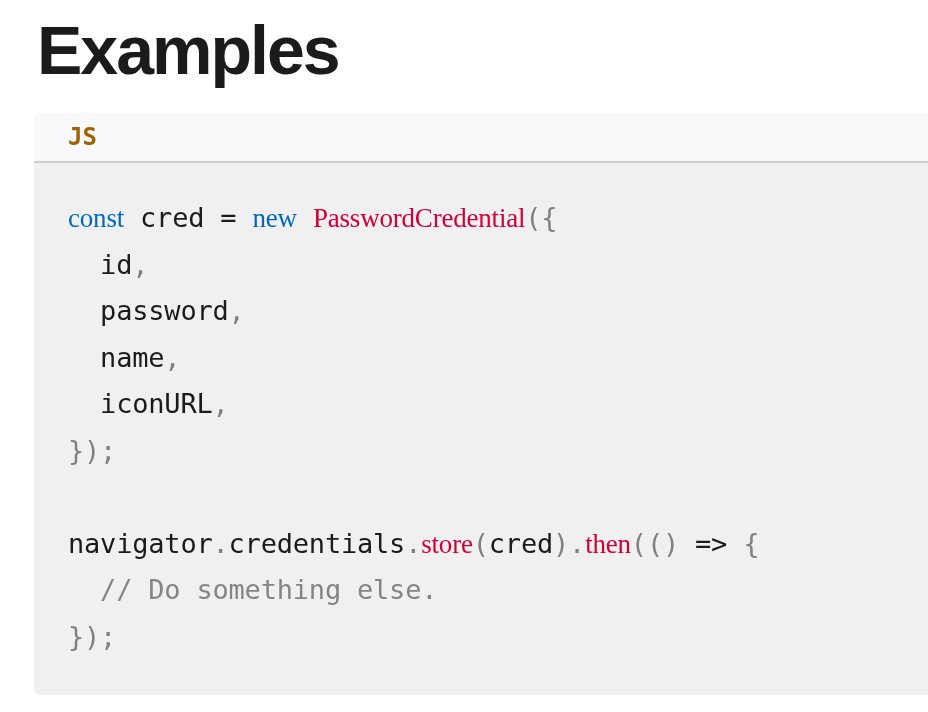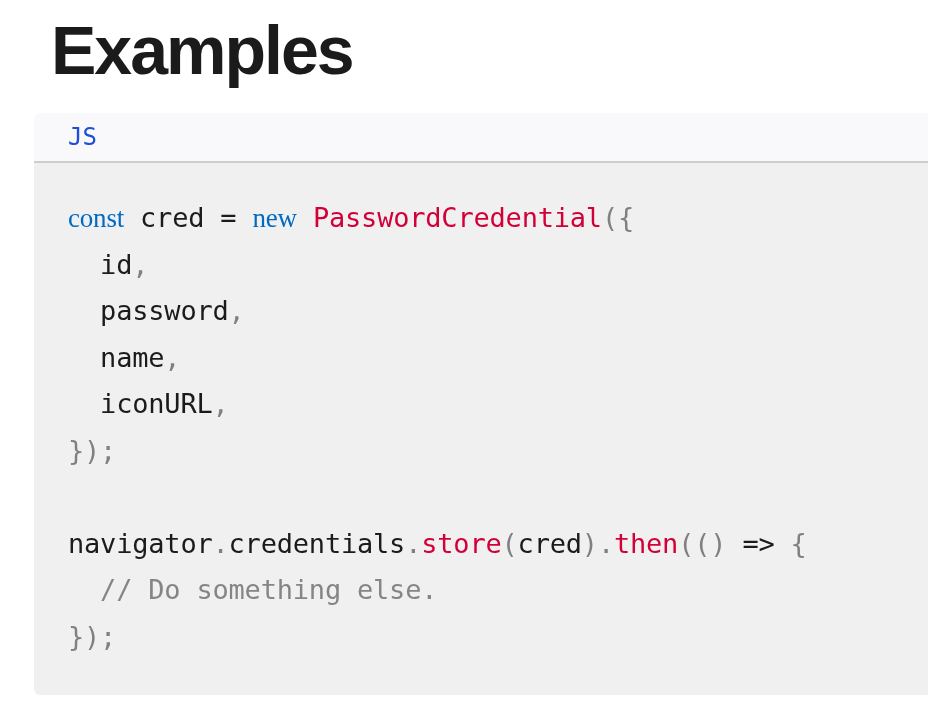--- a/index.html
+++ b/index.html
@@ -21,21 +21,21 @@
     background: #ffffff;
   }
   body {
     width: 928px;
     height: 712px;
     overflow: hidden;
     font-family: "Liberation Sans", sans-serif;
   }
   h2.page-title {
     margin: 0;
-    padding: 16px 0 0 51px;
+    padding: 16px 0 0 37px;
     font-size: 68px;
     line-height: 1;
     font-weight: 700;
     letter-spacing: -2px;
     color: var(--c-heading_text);
   }
   .code-example {
     margin: 29px 0 0 34px;
     width: 1100px;
   }
@@ -44,41 +44,42 @@
     background: var(--c-header_bg);
     border-bottom: 2px solid var(--c-border);
     border-radius: 6px 6px 0 0;
     display: flex;
     align-items: center;
     padding-left: 34px;
   }
   .lang-label {
     font-family: "DejaVu Sans Mono", monospace;
     font-size: 24px;
-    color: #1d4ed8;
+    color: #a16207;
+    font-weight: bold;
   }
   pre.code-area {
     margin: 0;
     height: 532px;
     padding: 32px 20px 0 34px;
     background: var(--c-code_bg);
     border-radius: 0 0 0 6px;
     font-family: "DejaVu Sans Mono", monospace;
     font-size: 27px;
     line-height: 46.5px;
     letter-spacing: -0.2px;
     color: var(--c-default);
     overflow: hidden;
   }
   .line {
     height: 46.5px;
     white-space: pre;
   }
   .tok-keyword      { color: var(--c-keyword); font-family: Liberation Serif, serif; }
-  .tok-function     { color: var(--c-function); }
+  .tok-function     { color: var(--c-function); font-family: Liberation Serif, serif; }
   .tok-operator     { color: var(--c-operator); }
   .tok-punctuation  { color: var(--c-punctuation); }
   .tok-comment      { color: var(--c-comment); margin-top: 28px; }
   .tok-default      { color: var(--c-default); }
 </style>
 </head>
 <body>
 
 <h2 class="page-title">Examples</h2>
 

